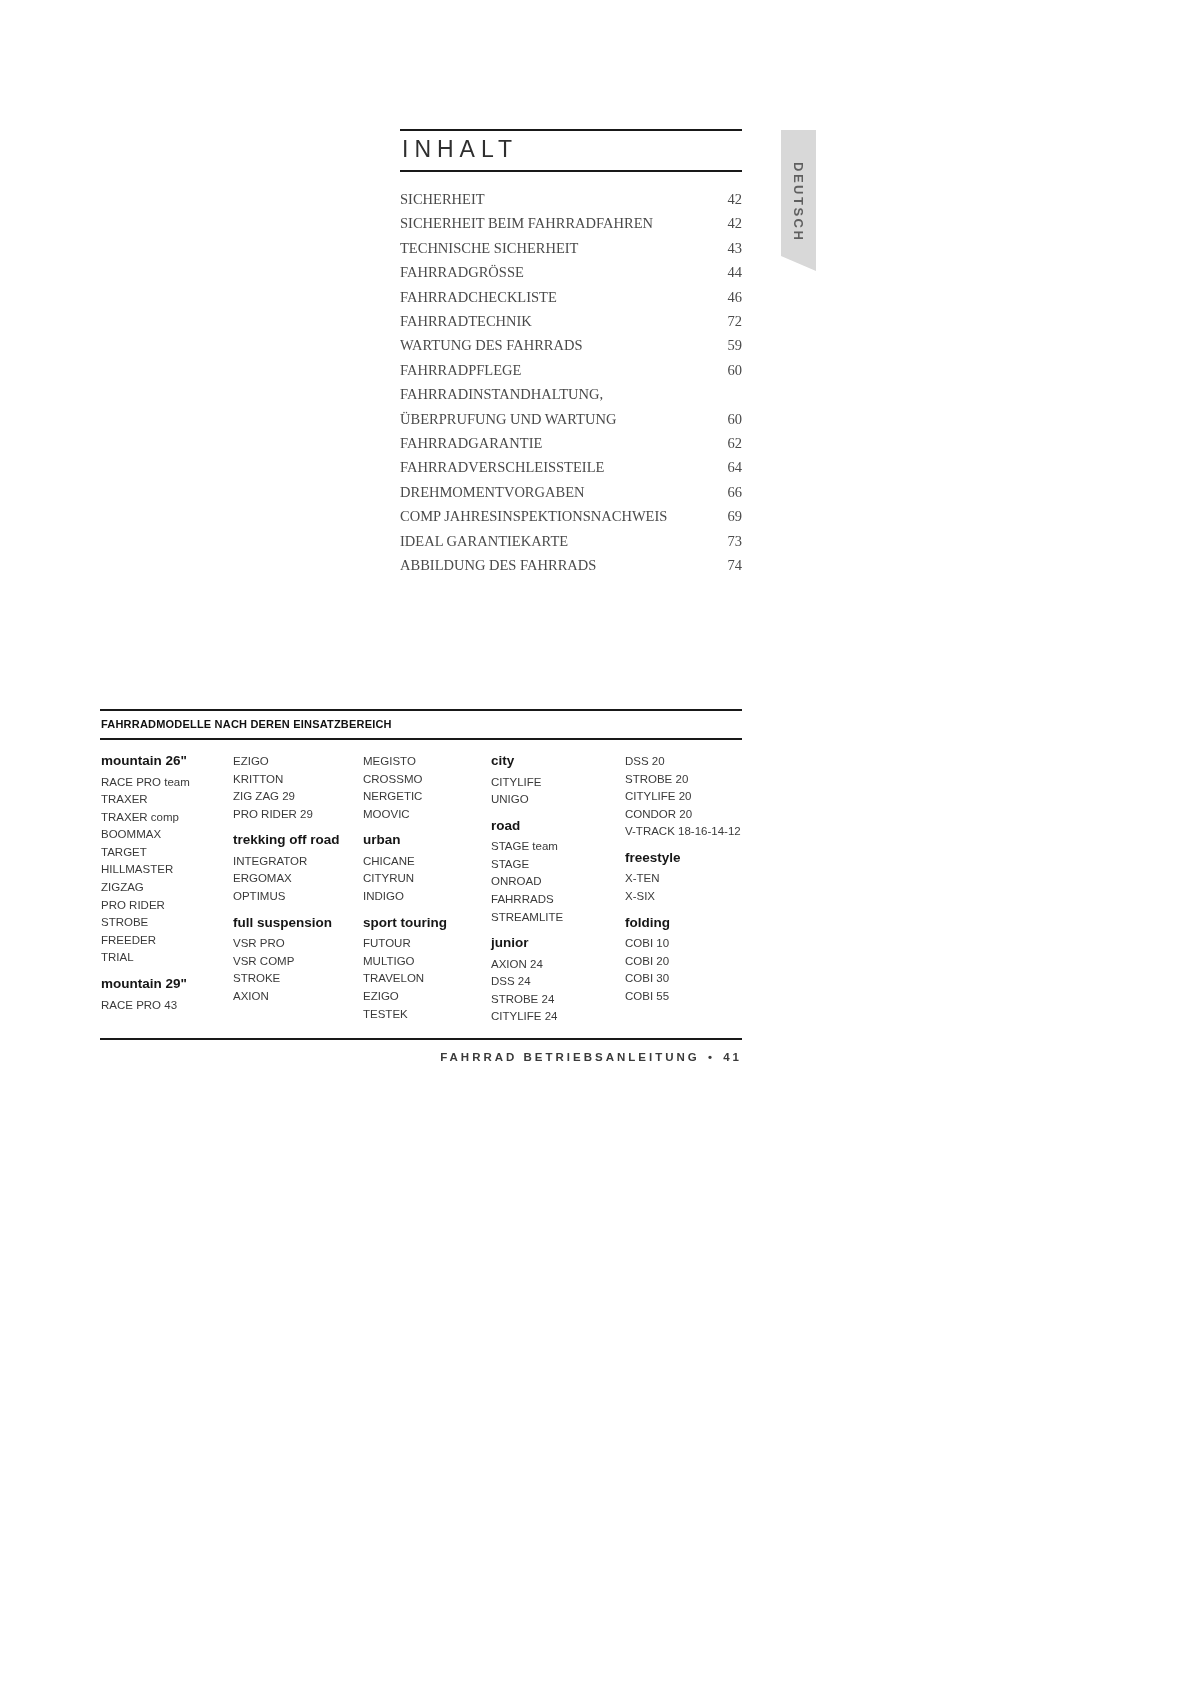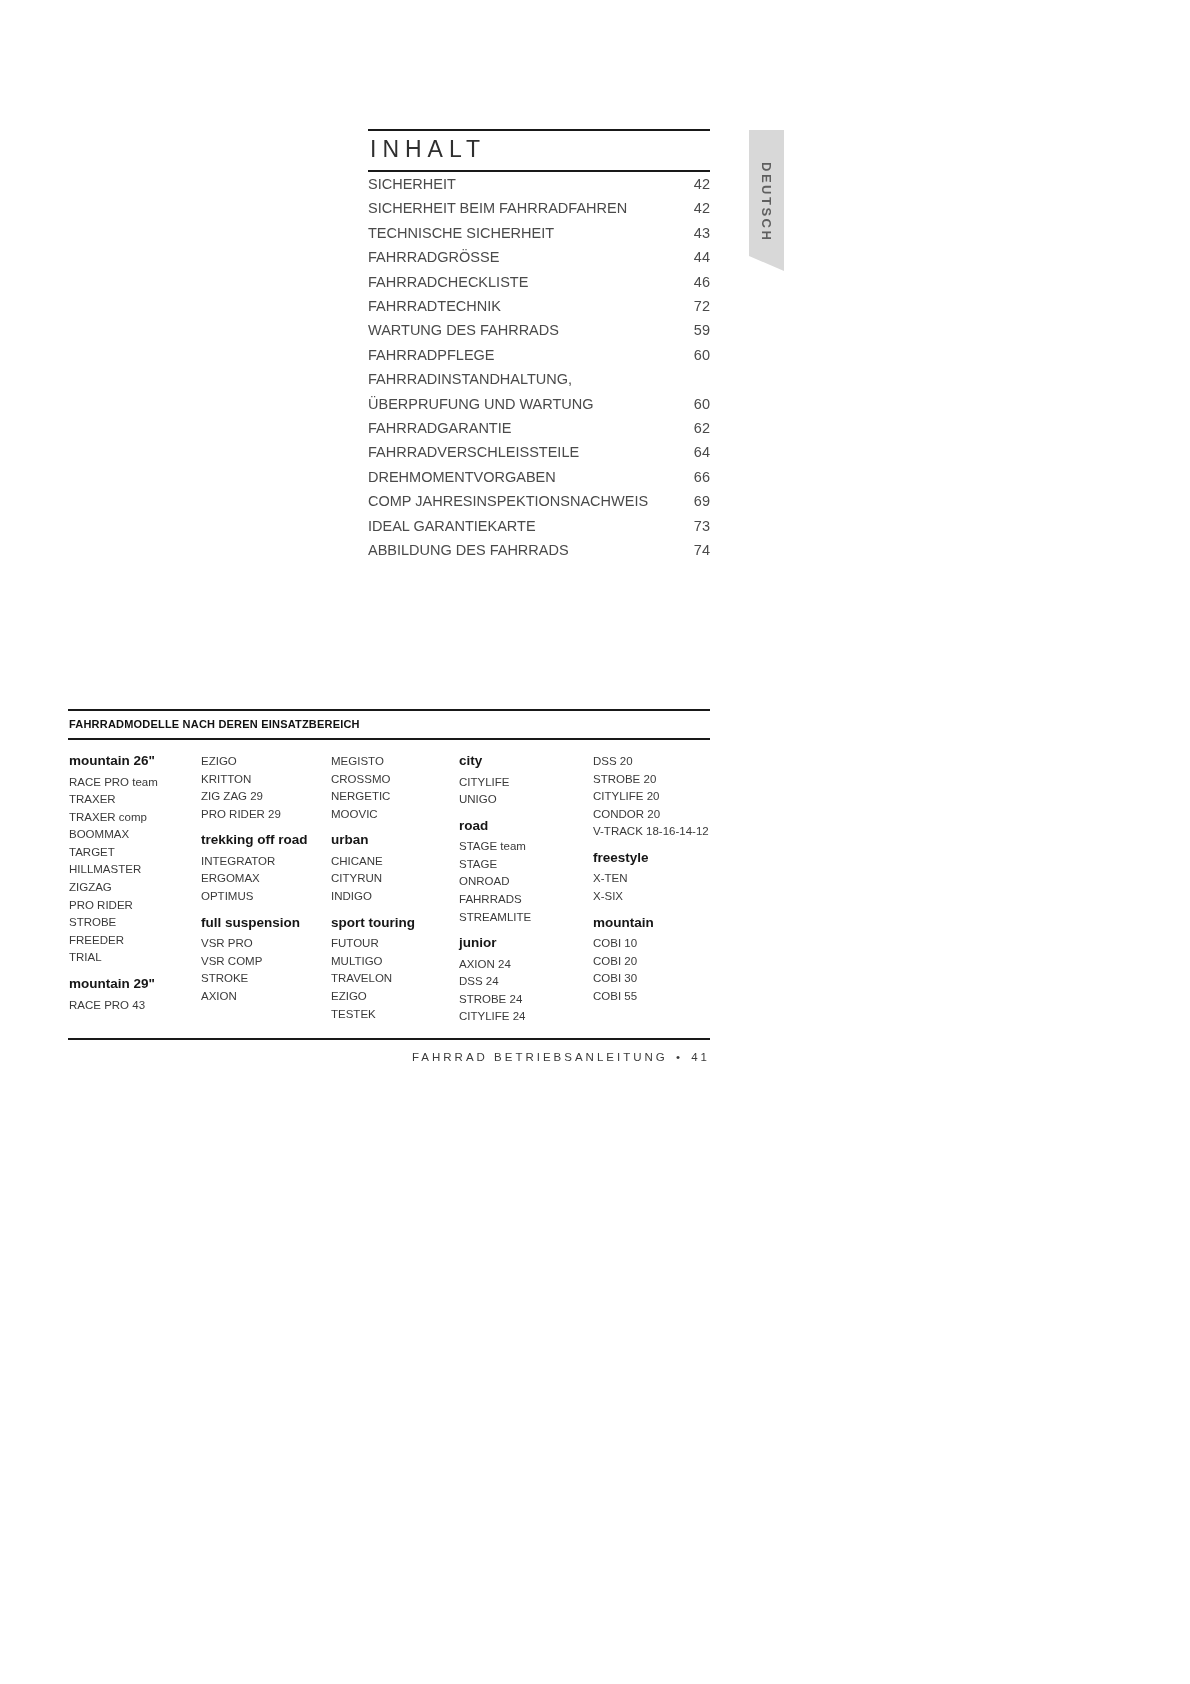--- a/index.html
+++ b/index.html
@@ -1,30 +1,30 @@
 <!DOCTYPE html>
 <html><head>
 <meta charset="utf-8">
 <style>
   html,body{margin:0;padding:0;}
   body{
     width:1190px;height:1684px;position:relative;background:#ffffff;
     font-family:"Liberation Sans", sans-serif;
     -webkit-font-smoothing:antialiased;
   }
-  .page{position:absolute;inset:0;}
+  .page{position:absolute;inset:0;margin-left:32px;}
 
   
   .toc{position:absolute;left:368px;top:129px;width:342px;}
   .toc-title{
     border-top:2px solid #191919;border-bottom:2px solid #191919;
     padding:5px 2px 7px 2px;font-size:23px;letter-spacing:6px;
     color:#2f2f2f;font-weight:400;
   }
-  .toc-entries{}
+  .toc-entries{padding-top:15px;font-family:Liberation Serif, serif;}
   .toc-row{display:flex;justify-content:space-between;font-size:14.5px;
     line-height:24.4px;color:#4a4a4a;}
   .toc-label{white-space:nowrap;}
   .toc-page{text-align:right;}
 
   
   .lang-tab{
     position:absolute;left:749px;top:130px;width:35px;height:141px;
     background:#d8d8d8;
     clip-path:polygon(0 0,100% 0,100% 100%,0 calc(100% - 15px));
@@ -54,21 +54,21 @@
     color:#161616;margin:9px 0 4px 0;
   }
   .model-block:first-child .model-heading{margin-top:0;}
   .model-item{
     font-size:11.5px;line-height:17.6px;color:#3a3a3a;white-space:nowrap;
   }
 
   
   .footer{
     position:absolute;left:68px;top:1051px;width:642px;text-align:right;
-    font-size:11.5px;letter-spacing:3px;color:#3a3a3a;
+    font-size:11.5px;letter-spacing:3px;color:#3a3a3a;font-weight:bold;
   }
   .footer .sep{margin:0 2px;}
 </style>
 </head>
 <body>
 
 <div class="page">
 
   <div class="toc">
     <div class="toc-title">INHALT</div>
@@ -239,21 +239,21 @@
             <div class="model-item">CITYLIFE 20</div>
             <div class="model-item">CONDOR 20</div>
             <div class="model-item">V-TRACK 18-16-14-12</div>
           </div>
           <div class="model-block">
             <div class="model-heading">freestyle</div>
             <div class="model-item">X-TEN</div>
             <div class="model-item">X-SIX</div>
           </div>
           <div class="model-block">
-            <div class="model-heading">mountain</div>
+            <div class="model-heading">folding</div>
             <div class="model-item">COBI 10</div>
             <div class="model-item">COBI 20</div>
             <div class="model-item">COBI 30</div>
             <div class="model-item">COBI 55</div>
           </div>
         </div>
       </div>
   </div>
 
   <div class="footer">

